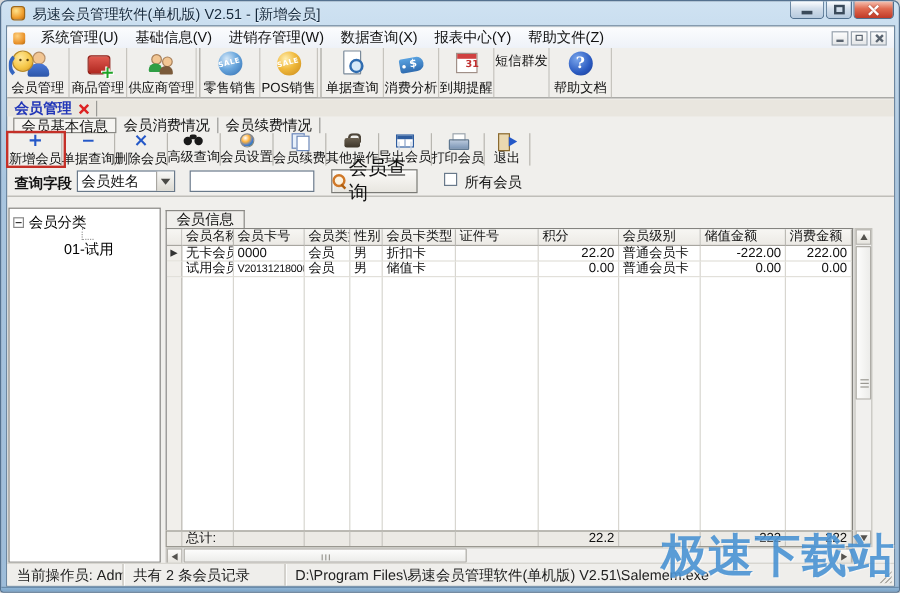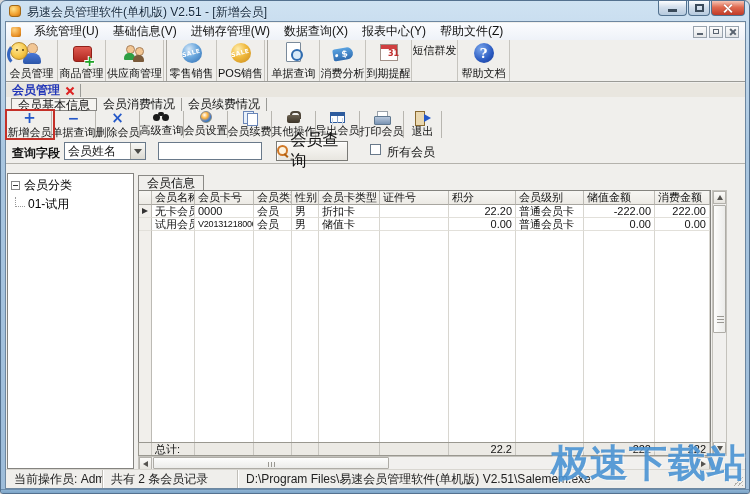--- a/index.html
+++ b/index.html
@@ -124,21 +124,21 @@
   .ic-mag { position:relative; width:12px; height:12px; margin-right:3px; }
   .ic-mag::before { content:""; position:absolute; left:0; top:0; width:7px; height:7px; border:2px solid #d07828; border-radius:50%; background:#fdf3e0; }
   .ic-mag::after { content:""; position:absolute; left:8px; top:8px; width:5px; height:2px; background:#b06010; transform:rotate(45deg); transform-origin:0 0; }
   .q-check { position:absolute; left:364px; top:5px; width:11px; height:11px; background:#fff; border:1px solid #69798a; }
   .q-check-label { position:absolute; left:381px; top:5px; font-size:12px; color:#111; }
   
   .tree { position:absolute; left:6px; top:172px; width:127px; height:296px; background:#fff; border:1px solid #84837f; font-size:12px; }
   .tree-root { display:flex; align-items:center; margin:3px 0 0 3px; }
   .tree-box { width:9px; height:9px; border:1px solid #888; background:#fff; position:relative; margin-right:4px; }
   .tree-box::before { content:""; position:absolute; left:1px; top:3px; width:5px; height:1px; background:#333; }
-  .tree-child { display:flex; align-items:center; margin:2px 0 0 7px; }
+  .tree-child { display:flex; align-items:center; margin:2px 0 0 7px;flex-direction:column; }
   .tree-elbow { width:10px; height:10px; border-left:1px dotted #9a9a9a; border-bottom:1px dotted #9a9a9a; margin:-6px 3px 0 0; }
   
   .gridtab { position:absolute; left:137px; top:174px; height:15px; padding:0 8px; border:1px solid #8a8985; border-bottom:none; background:#f0efec; font-size:12px; line-height:14px; color:#111; }
   .grid { position:absolute; left:137px; top:189px; width:573px; height:252px; background:#fff; border:1px solid #84837f; border-bottom:none; overflow:hidden; }
   .grow { display:flex; }
   .gc { flex:none; overflow:hidden; white-space:nowrap; padding:0 3px; font-size:11px; color:#111; }
   .c0{ width:13px; padding:0; } .c1{ width:43px; } .c2{ width:59px; } .c3{ width:38px; } .c4{ width:27px; }
   .c5{ width:61px; } .c6{ width:69px; } .c7{ width:67px; } .c8{ width:68px; } .c9{ width:71px; } .c10{ width:55px; }
   .ghead .gc { height:14px; line-height:13px; background:linear-gradient(#f7f6f3,#eceae5); border-right:1px solid #bcbab4; border-bottom:1px solid #a8a6a0; }
   .gdata .gc { height:13px; line-height:12px; border-right:1px solid #d8d6d0; border-bottom:1px solid #e2e0da; }

